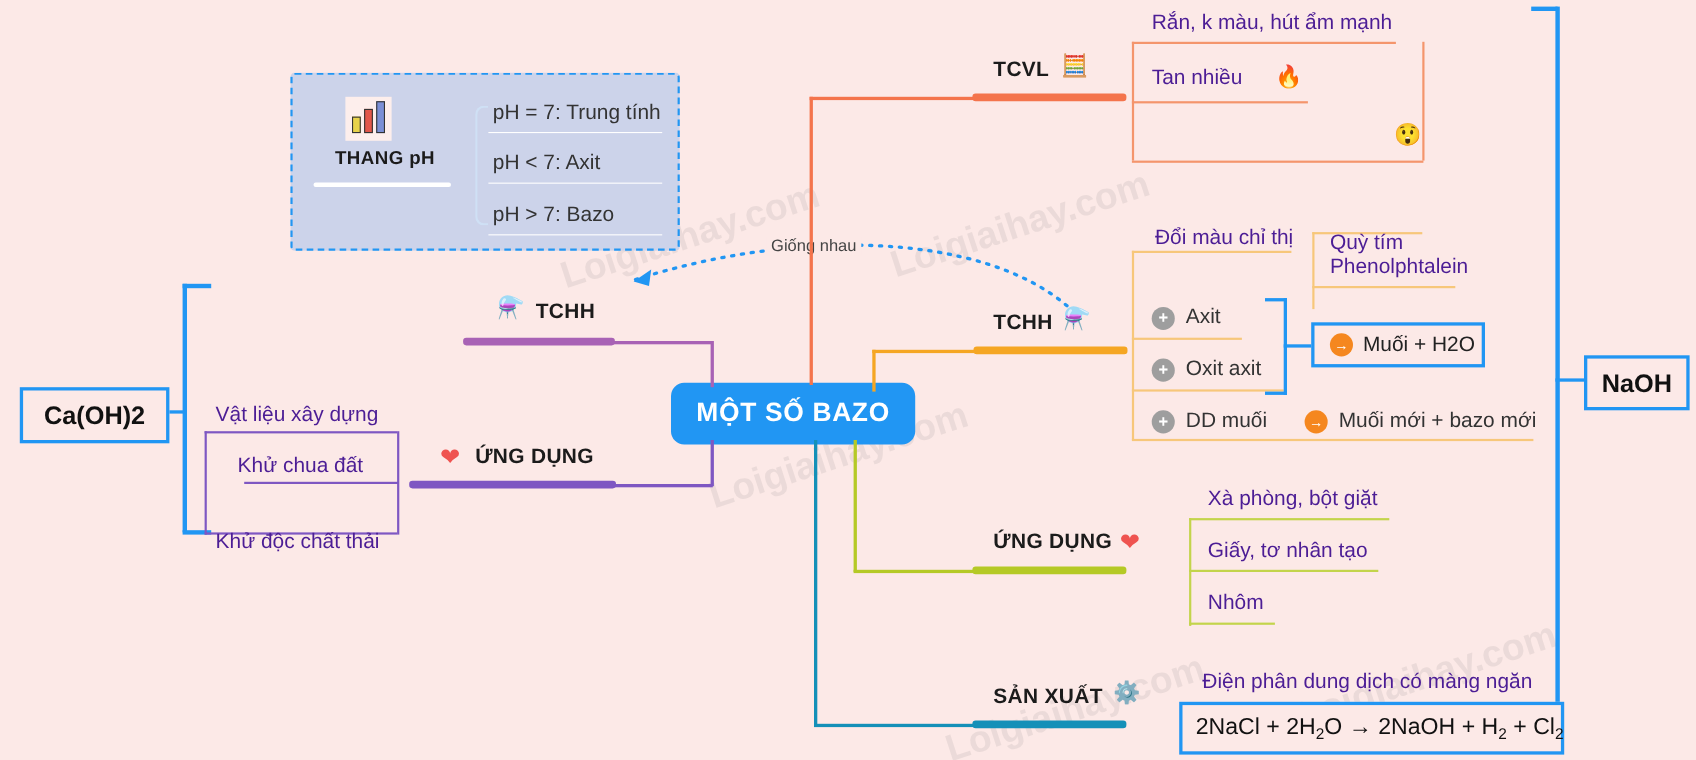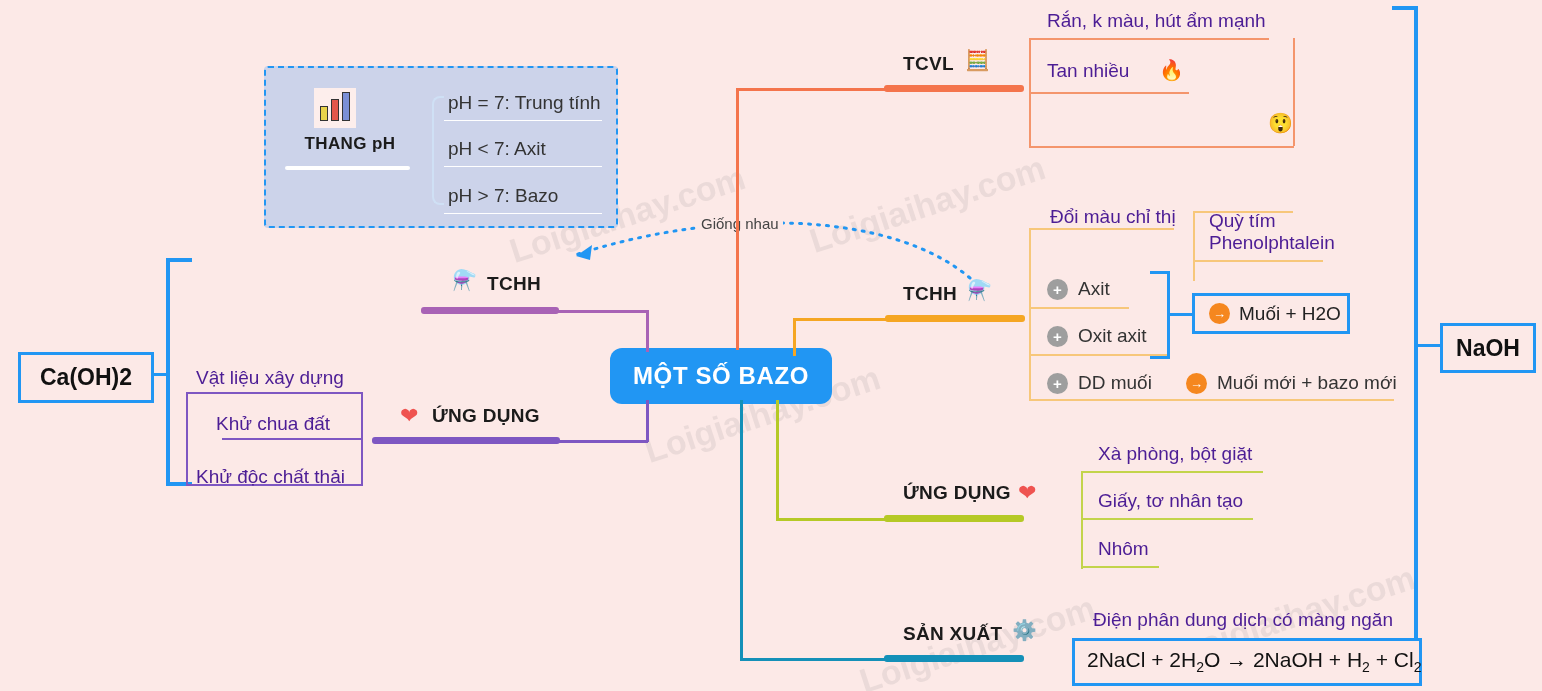--- a/index.html
+++ b/index.html
@@ -156,21 +156,21 @@
   <div class="heart" style="position:absolute;left:400px;top:403px;">❤</div>
   <div class="lbl" style="left:432px;top:405px;">ỨNG DỤNG</div>
 
   <div class="v" style="left:186px;top:392px;height:94px;border-left:2px solid #7e57c2;"></div>
   <div class="h" style="left:186px;top:392px;width:175px;border-top:2px solid #7e57c2;"></div>
   <div class="h" style="left:222px;top:438px;width:140px;border-top:2px solid #7e57c2;"></div>
   <div class="h" style="left:186px;top:484px;width:175px;border-top:2px solid #7e57c2;"></div>
   <div class="v" style="left:361px;top:392px;height:94px;border-left:2px solid #7e57c2;"></div>
   <div class="txt" style="left:196px;top:367px;">Vật liệu xây dựng</div>
   <div class="txt" style="left:216px;top:413px;">Khử chua đất</div>
-  <div class="txt" style="left:196px;top:466px;">Khử độc chất thải</div>
+  <div class="txt" style="left:196px;top:482px;">Khử độc chất thải</div>
 
   <div class="v" style="left:736px;top:88px;height:262px;border-left:3px solid #f4744c;"></div>
   <div class="h" style="left:736px;top:88px;width:150px;border-top:3px solid #f4744c;"></div>
   <div class="bar" style="left:884px;top:85px;width:140px;height:7px;background:#f4744c;"></div>
   <div class="lbl" style="left:903px;top:53px;">TCVL</div>
   <div class="emj" style="position:absolute;left:965px;top:50px;">🧮</div>
 
   <div class="v" style="left:1029px;top:38px;height:108px;border-left:2px solid #f4956c;"></div>
   <div class="h" style="left:1029px;top:38px;width:240px;border-top:2px solid #f4956c;"></div>
   <div class="h" style="left:1029px;top:92px;width:160px;border-top:2px solid #f4956c;"></div>

